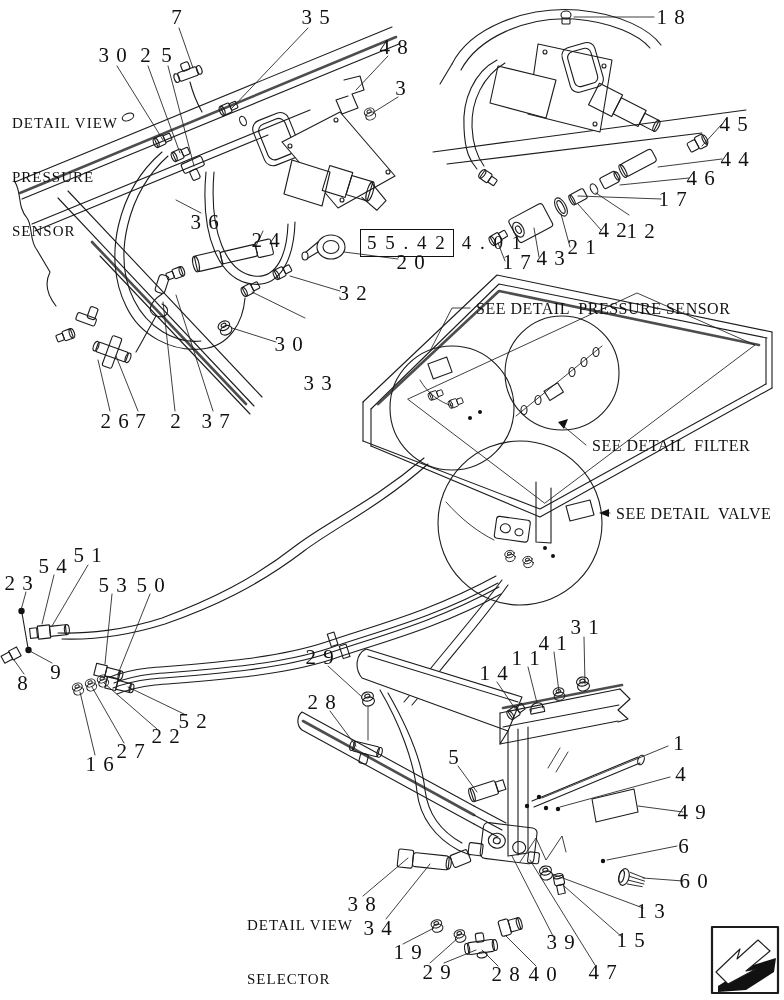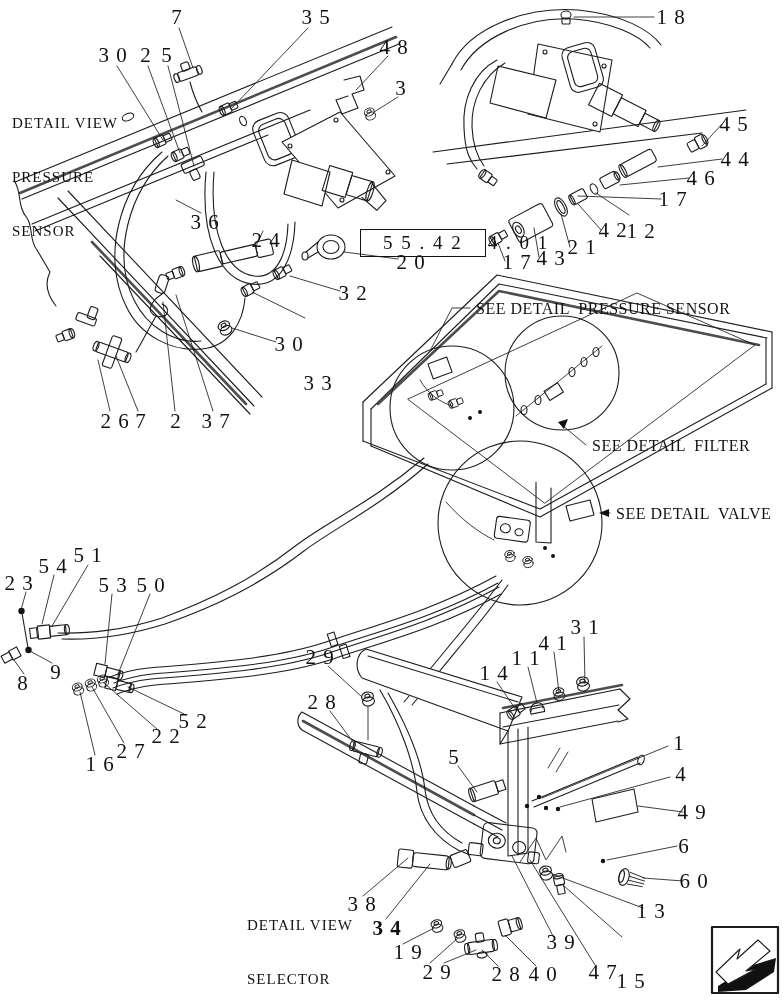--- a/index.html
+++ b/index.html
@@ -11,21 +11,21 @@
   #art .thin{stroke-width:.85;}
   #art .fw{fill:#fff;}
   #art .fb{fill:#111;stroke:none;}
   #art .box{stroke-width:2.2;}
   .co{position:absolute;transform:translate(-50%,-50%);font-size:21px;letter-spacing:1px;
       white-space:pre;line-height:1;}
   .seclbl{position:absolute;font-size:15px;line-height:18px;letter-spacing:1px;white-space:pre;}
   .seelbl{position:absolute;font-size:16px;letter-spacing:.5px;white-space:pre;}
   .partnum{position:absolute;left:360px;top:229px;font-size:19px;letter-spacing:2px;
            white-space:pre;display:flex;align-items:center;}
-  .partnum .boxed{border:1.6px solid #111;padding:2px 22px;margin-right:2px;}
+  .partnum .boxed{border:1.6px solid #111;padding:2px 6px;margin-right:8px;}
   .partnum .rest{padding:2px 0;}
 </style>
 </head>
 <body>
 
 <div id="stage">
 
 <svg id="art" width="784" height="1000" viewBox="0 0 784 1000">
   <defs>
     <g id="fs">
@@ -419,24 +419,24 @@
       <div class="co" style="left: 526px; top: 658px;">1 1</div>
       <div class="co" style="left: 553px; top: 643px;">4 1</div>
       <div class="co" style="left: 585px; top: 627px;">3 1</div>
       <div class="co" style="left: 454px; top: 757px;">5</div>
       <div class="co" style="left: 679px; top: 743px;">1</div>
       <div class="co" style="left: 681px; top: 774px;">4</div>
       <div class="co" style="left: 692px; top: 812px;">4 9</div>
       <div class="co" style="left: 684px; top: 846px;">6</div>
       <div class="co" style="left: 694px; top: 881px;">6 0</div>
       <div class="co" style="left: 651px; top: 911px;">1 3</div>
-      <div class="co" style="left: 631px; top: 940px; margin-top: 41px;">1 5</div>
+      <div class="co" style="left: 631px; top: 940px;">1 5</div>
       <div class="co" style="left: 561px; top: 942px;">3 9</div>
       <div class="co" style="left: 603px; top: 972px;">4 7</div>
       <div class="co" style="left: 506px; top: 974px;">2 8</div>
       <div class="co" style="left: 543px; top: 974px; text-align: right;">4 0</div>
       <div class="co" style="left: 437px; top: 972px;">2 9</div>
       <div class="co" style="left: 408px; top: 952px;">1 9</div>
-      <div class="co" style="left: 387px; top: 928px; font-weight: bold;">3 4</div>
+      <div class="co" style="left: 378px; top: 928px;">3 4</div>
       <div class="co" style="left: 362px; top: 904px;">3 8</div>
     </div>
 
 </div>
 
 </body></html>

